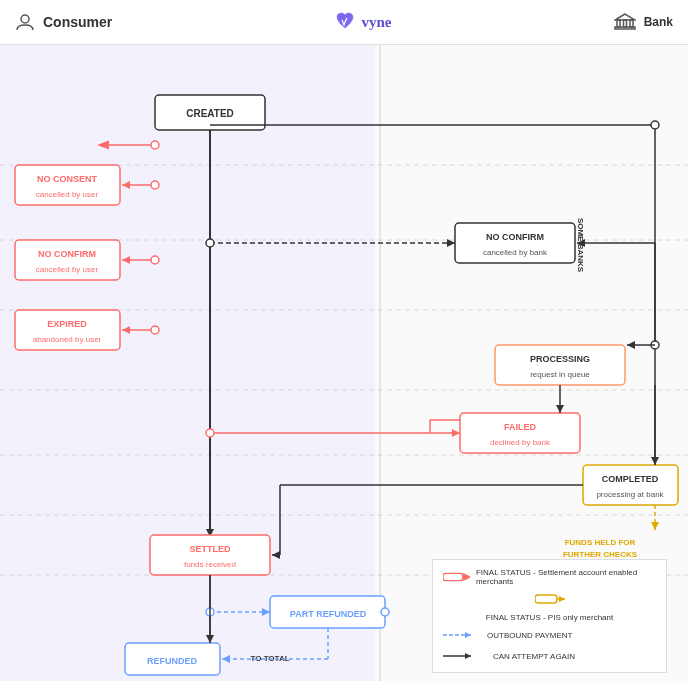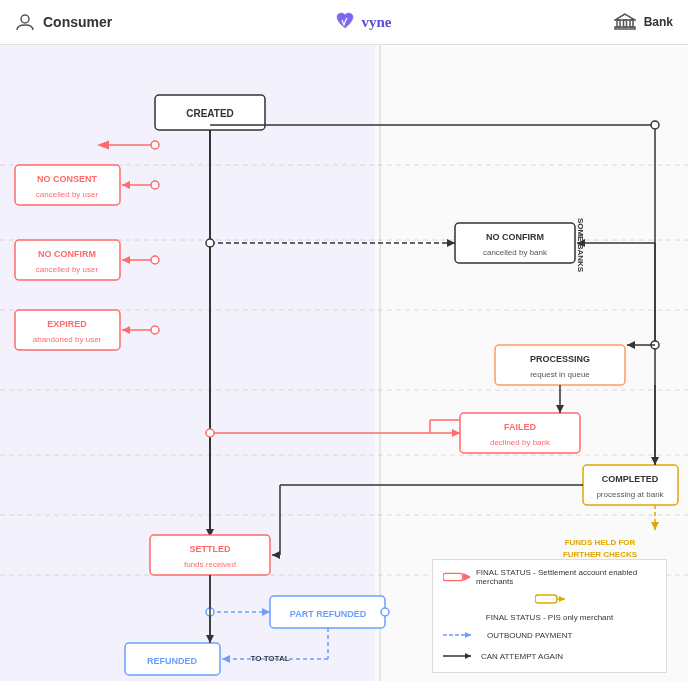--- a/index.html
+++ b/index.html
@@ -303,21 +303,21 @@
         </svg>
         <span style="font-size:8px;color:#333;font-weight:500;">FINAL STATUS - PIS only merchant</span>
       </div>
       <div style="display:flex; align-items:center; gap:14px; margin-bottom:5px;">
         <svg width="30" height="16" viewBox="0 0 30 16">
           <line x1="0" y1="8" x2="28" y2="8" stroke="#6b9fff" stroke-width="1.5" stroke-dasharray="4,2"></line>
           <polygon points="28,8 22,5 22,11" fill="#6b9fff"></polygon>
         </svg>
         <span style="font-size:8px;color:#333;font-weight:500;">OUTBOUND PAYMENT</span>
       </div>
-      <div style="display:flex; align-items:center; gap:8px;">
+      <div style="display:flex; align-items:center; gap:20px;">
         <svg width="30" height="16" viewBox="0 0 30 16">
           <line x1="0" y1="8" x2="28" y2="8" stroke="#333" stroke-width="1.5"></line>
           <polygon points="28,8 22,5 22,11" fill="#333"></polygon>
         </svg>
         <span style="font-size:8px;color:#333;font-weight:500;">CAN ATTEMPT AGAIN</span>
       </div>
     </div>
   </div>
 </div>
 

